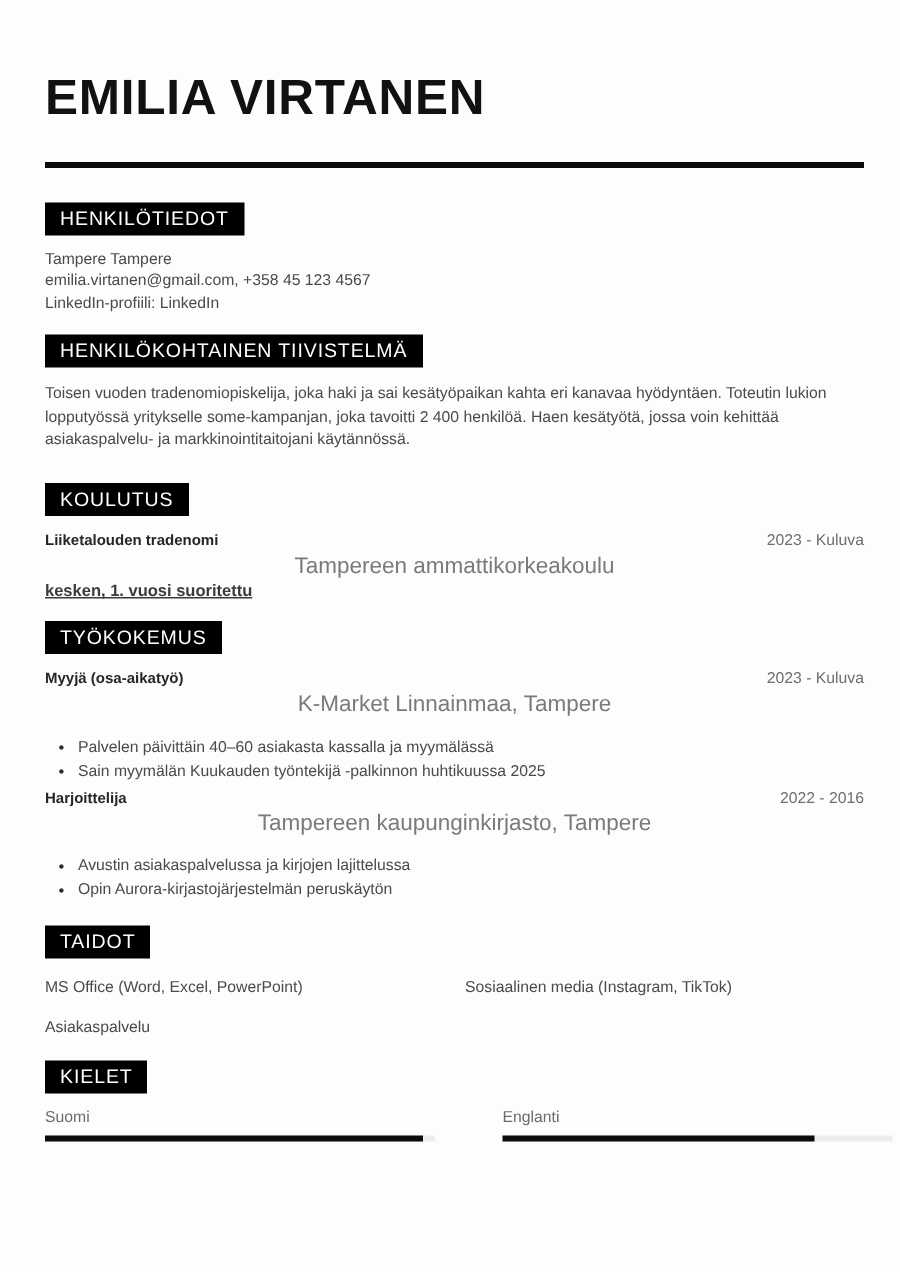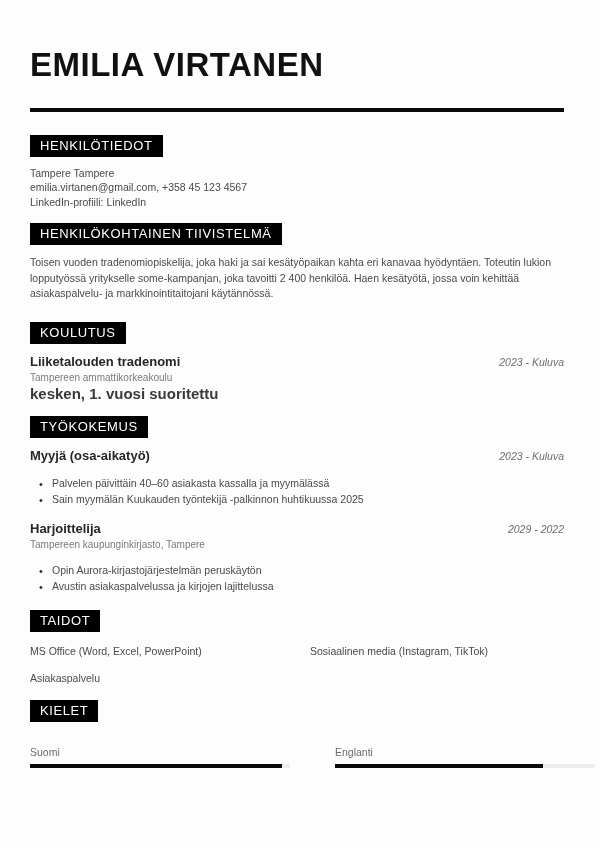--- a/index.html
+++ b/index.html
@@ -5,21 +5,21 @@
   * { margin: 0; padding: 0; box-sizing: border-box; }
   html, body { width: 600px; height: 848px; }
   body {
     background: #fdfdfd;
     font-family: "Liberation Sans", sans-serif;
     color: #3d3d3d;
     overflow: hidden;
   }
   .page {
     width: 600px; height: 816px;
-    padding: 48px 36px 0 30px;
+    padding: 48px 24px 0 30px;
   }
   .cv-name {
     font-size: 33px;
     font-weight: bold;
     letter-spacing: 0.5px;
     color: #111;
     line-height: 1.05;
   }
   .top-rule {
     height: 4px;
@@ -37,49 +37,49 @@
     line-height: 1;
   }
   .s-personal { margin-top: 23px; }
   .contact-block { margin-top: 9px; font-size: 10.5px; line-height: 1.38; color: #4a4a4a; }
   .s-summary { margin-top: 14px; }
   .summary-text { margin-top: 10px; font-size: 10.5px; line-height: 1.47; color: #4a4a4a; width: 540px; }
   .s-education { margin-top: 21px; }
   .s-experience { margin-top: 14px; }
   .entry { margin-top: 10px; }
   .entry-head { display: flex; justify-content: space-between; align-items: baseline; }
-  .entry-title { font-size: 13px; font-weight: bold; color: #262626; }
-  .entry-dates { font-size: 10.5px; color: #6e6e6e; font-style: italic; }
-  .entry-sub { font-size: 10px; color: #7a7a7a; margin-top: 2.5px; }
-  .entry-note { font-size: 15px; font-weight: bold; color: #3a3a3a; margin-top: 2.5px; }
+  .entry-title { font-size: 10px; font-weight: bold; color: #262626; }
+  .entry-dates { font-size: 10.5px; color: #6e6e6e; }
+  .entry-sub { font-size: 15px; color: #7a7a7a; margin-top: 2.5px; text-align: center; }
+  .entry-note { font-size: 11px; font-weight: bold; color: #3a3a3a; margin-top: 2.5px; text-decoration: underline; }
   .bullets { list-style: none; margin-top: 13px; }
   .bullets li {
     font-size: 10.5px; color: #4a4a4a;
     padding-left: 22px; position: relative;
     line-height: 1.52;
   }
   .bullets li::before {
     content: "\2022";
     position: absolute; left: 9px; top: 0;
     color: #2b2b2b; font-size: 11px;
   }
-  .entry-2 { margin-top: 13px; }
+  .entry-2 { margin-top: 3px; }
   .s-skills { margin-top: 15px; }
   .skills-grid {
     margin-top: 13px;
     display: grid;
     grid-template-columns: 260px 260px;
     column-gap: 20px;
     row-gap: 15px;
     font-size: 10.5px;
     color: #4a4a4a;
   }
   .s-languages { margin-top: 16px; }
   .lang-grid {
-    margin-top: 24px;
+    margin-top: 10px;
     display: grid;
     grid-template-columns: 260px 260px;
     column-gap: 20px;
     gap: 45px;
   }
   .lang-name { font-size: 10.5px; color: #6b6b6b; }
   .lang-track {
     margin-top: 6px;
     height: 4px;
     background: #ededed;
@@ -125,35 +125,36 @@
   </div>
 
   <div class="s-experience">
     <span class="section-heading">TYÖKOKEMUS</span>
 
     <div class="entry">
       <div class="entry-head">
         <span class="entry-title">Myyjä (osa-aikatyö)</span>
         <span class="entry-dates">2023 - Kuluva</span>
       </div>
+      <div class="entry-sub">K-Market Linnainmaa, Tampere</div>
       <ul class="bullets">
         <li>Palvelen päivittäin 40–60 asiakasta kassalla ja myymälässä</li>
         <li>Sain myymälän Kuukauden työntekijä -palkinnon huhtikuussa 2025</li>
       </ul>
     </div>
 
     <div class="entry entry-2">
       <div class="entry-head">
         <span class="entry-title">Harjoittelija</span>
-        <span class="entry-dates">2029 - 2022</span>
+        <span class="entry-dates">2022 - 2016</span>
       </div>
       <div class="entry-sub">Tampereen kaupunginkirjasto, Tampere</div>
       <ul class="bullets">
+        <li>Avustin asiakaspalvelussa ja kirjojen lajittelussa</li>
         <li>Opin Aurora-kirjastojärjestelmän peruskäytön</li>
-        <li>Avustin asiakaspalvelussa ja kirjojen lajittelussa</li>
       </ul>
     </div>
   </div>
 
   <div class="s-skills">
     <span class="section-heading">TAIDOT</span>
     <div class="skills-grid">
       <div>MS Office (Word, Excel, PowerPoint)</div>
       <div>Sosiaalinen media (Instagram, TikTok)</div>
       <div>Asiakaspalvelu</div>

